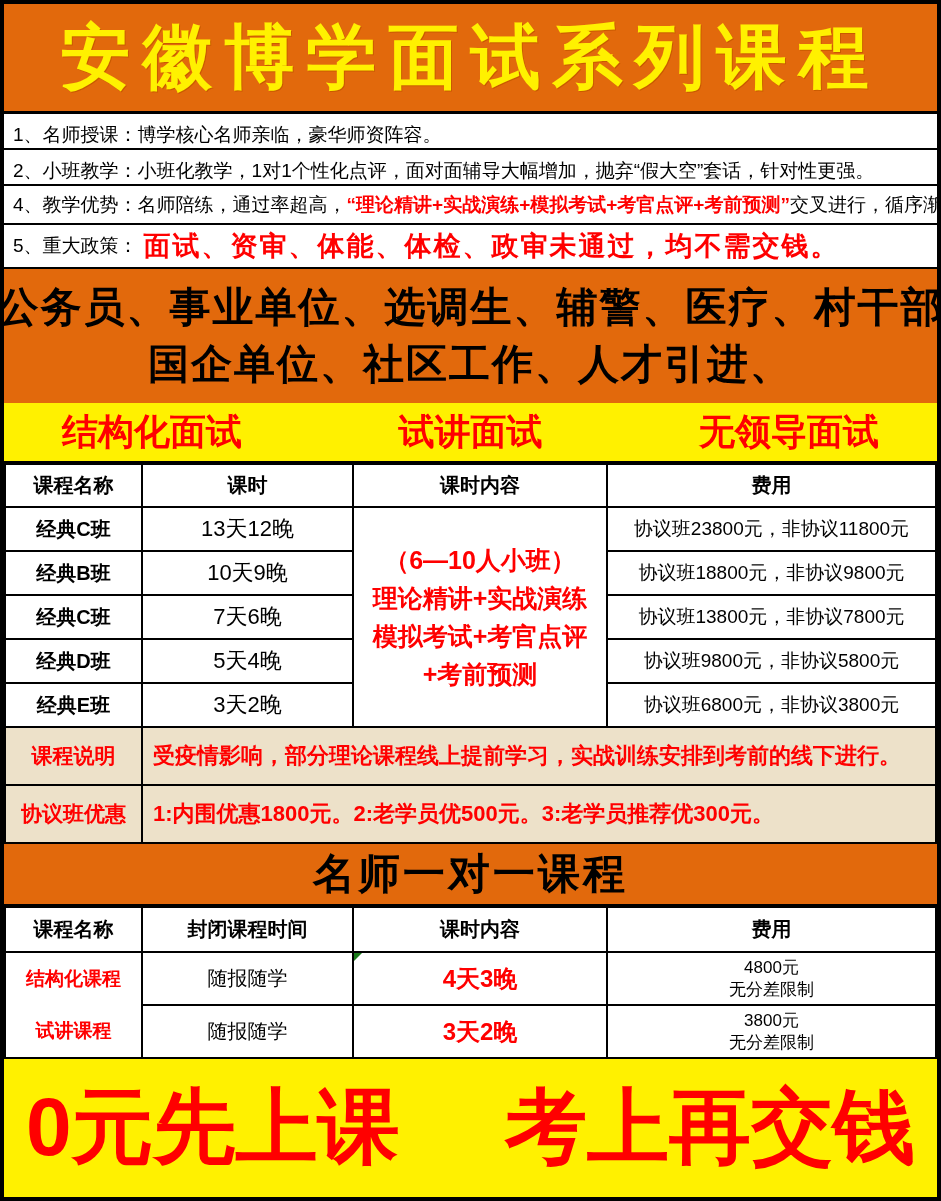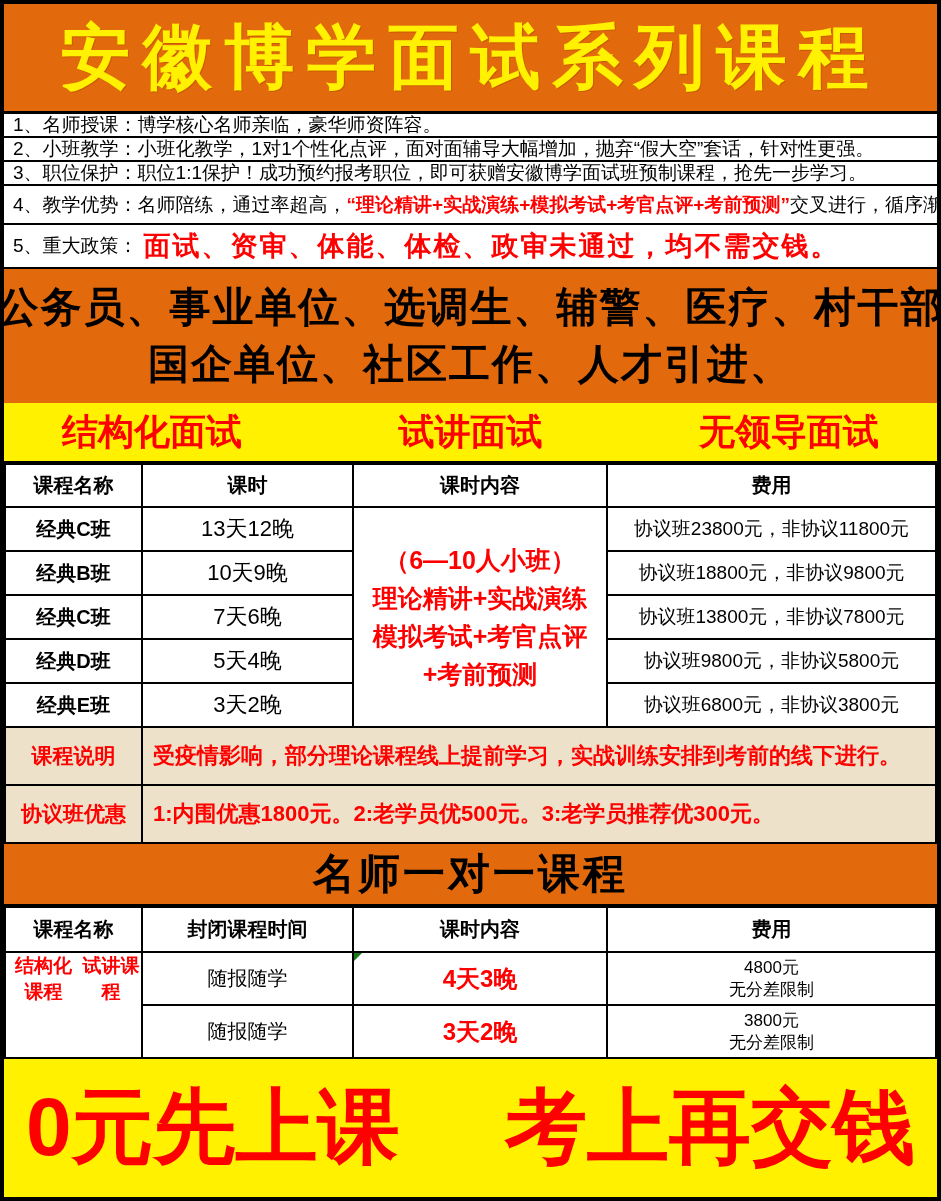--- a/index.html
+++ b/index.html
@@ -42,21 +42,21 @@
     border-bottom: 2px solid #000000;
     display: flex;
     align-items: center;
     padding-left: 9px;
     font-size: 19px;
     color: #000000;
     background: #ffffff;
     flex: none;
     white-space: nowrap;
   }
-  .fr1, .fr2, .fr3 { height: 24px; }
+  .fr1, .fr2, .fr3 { height: 36px; align-items: flex-end; }
   .fr4 { height: 39px; }
   .fr5 { height: 44px; }
   .feature-highlight {
     color: #FF0000;
     font-weight: bold;
   }
   .fr5 .feature-highlight {
     font-size: 27px;
     letter-spacing: 2px;
     padding-left: 6px;
@@ -160,21 +160,21 @@
     color: #000000;
     font-weight: bold;
     font-size: 42px;
     letter-spacing: 3px;
   }
   .t2-header-row { height: 45px; }
   .t2-data-row { height: 52px; }
   .merged-name-cell { padding: 0; }
   .merged-name-inner {
     display: flex;
-    flex-direction: row;
+    flex-direction: column;
     justify-content: space-around;
     height: 104px;
   }
   .red-name {
     color: #FF0000;
     font-weight: bold;
     font-size: 19px;
   }
   .schedule { font-size: 20px; color: #000000; }
   .red-duration {
@@ -219,23 +219,20 @@
 
   <div class="header">
     <div class="title">安徽博学面试系列课程</div>
   </div>
 
   <div class="feature-row fr1">
     <span>1、名师授课：博学核心名师亲临，豪华师资阵容。</span>
   </div>
   <div class="feature-row fr2">
     <span>2、小班教学：小班化教学，1对1个性化点评，面对面辅导大幅增加，抛弃“假大空”套话，针对性更强。</span>
-  </div>
-  <div class="feature-row fr3">
-    <span>3、职位保护：职位1:1保护！成功预约报考职位，即可获赠安徽博学面试班预制课程，抢先一步学习。</span>
   </div>
   <div class="feature-row fr4">
     <span>4、教学优势：名师陪练，通过率超高，</span>
       <span class="feature-highlight">“理论精讲+实战演练+模拟考试+考官点评+考前预测”</span>
       <span>交叉进行，循序渐进。</span>
   </div>
   <div class="feature-row fr5">
     <span>5、重大政策：</span>
       <span class="feature-highlight">面试、资审、体能、体检、政审未通过，均不需交钱。</span>
   </div>

